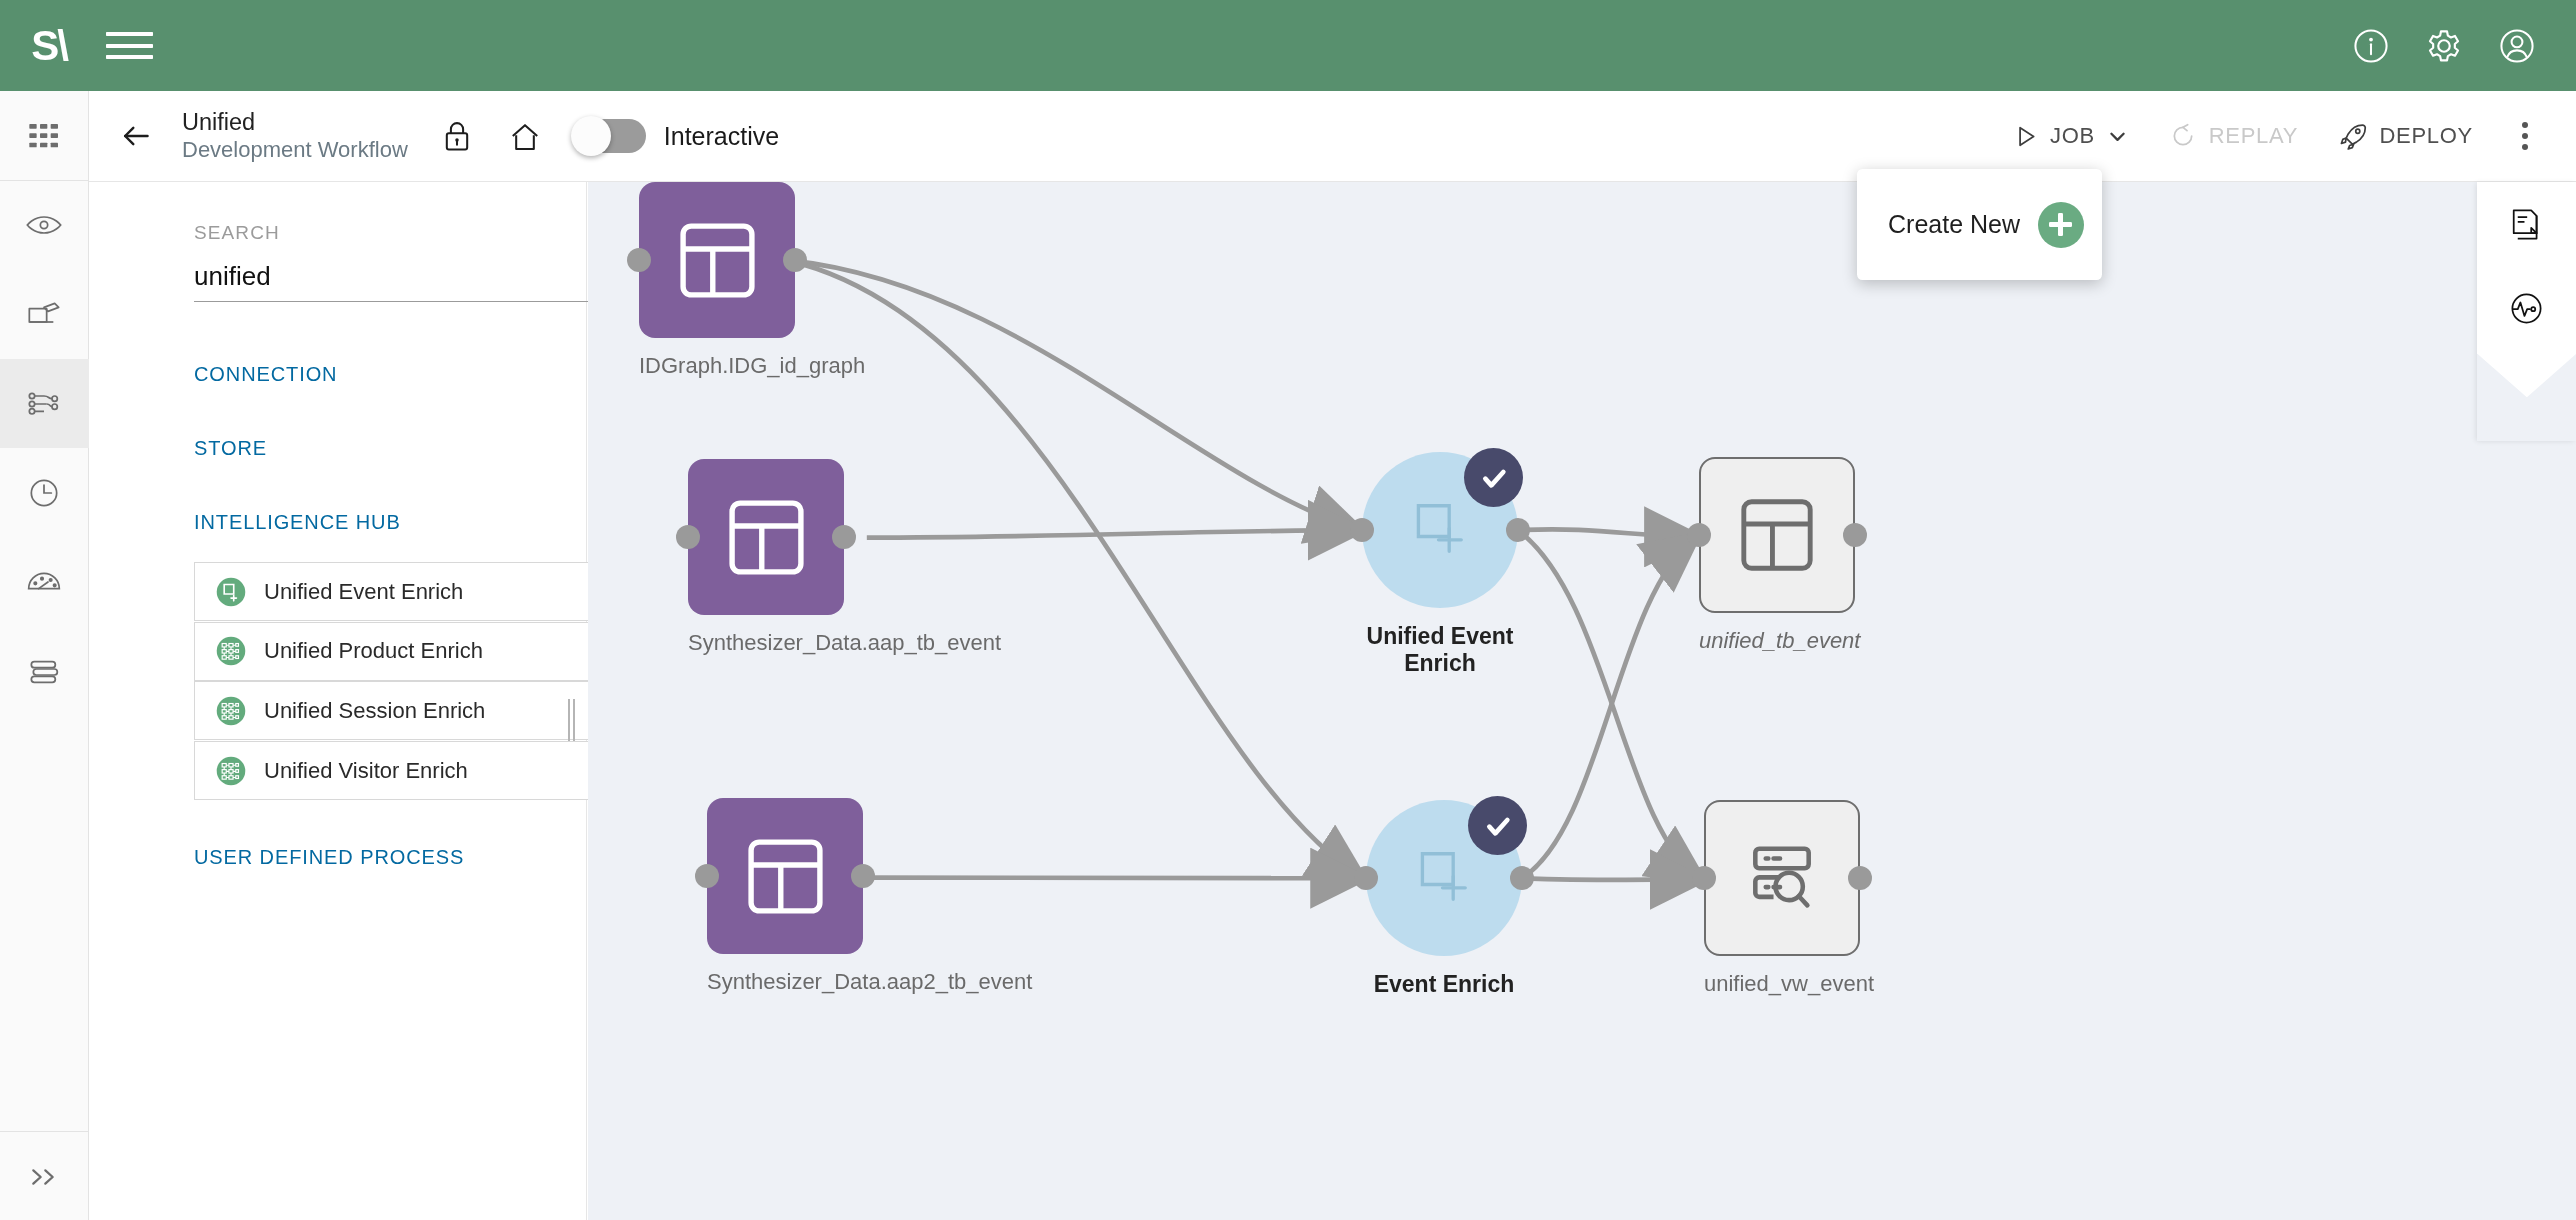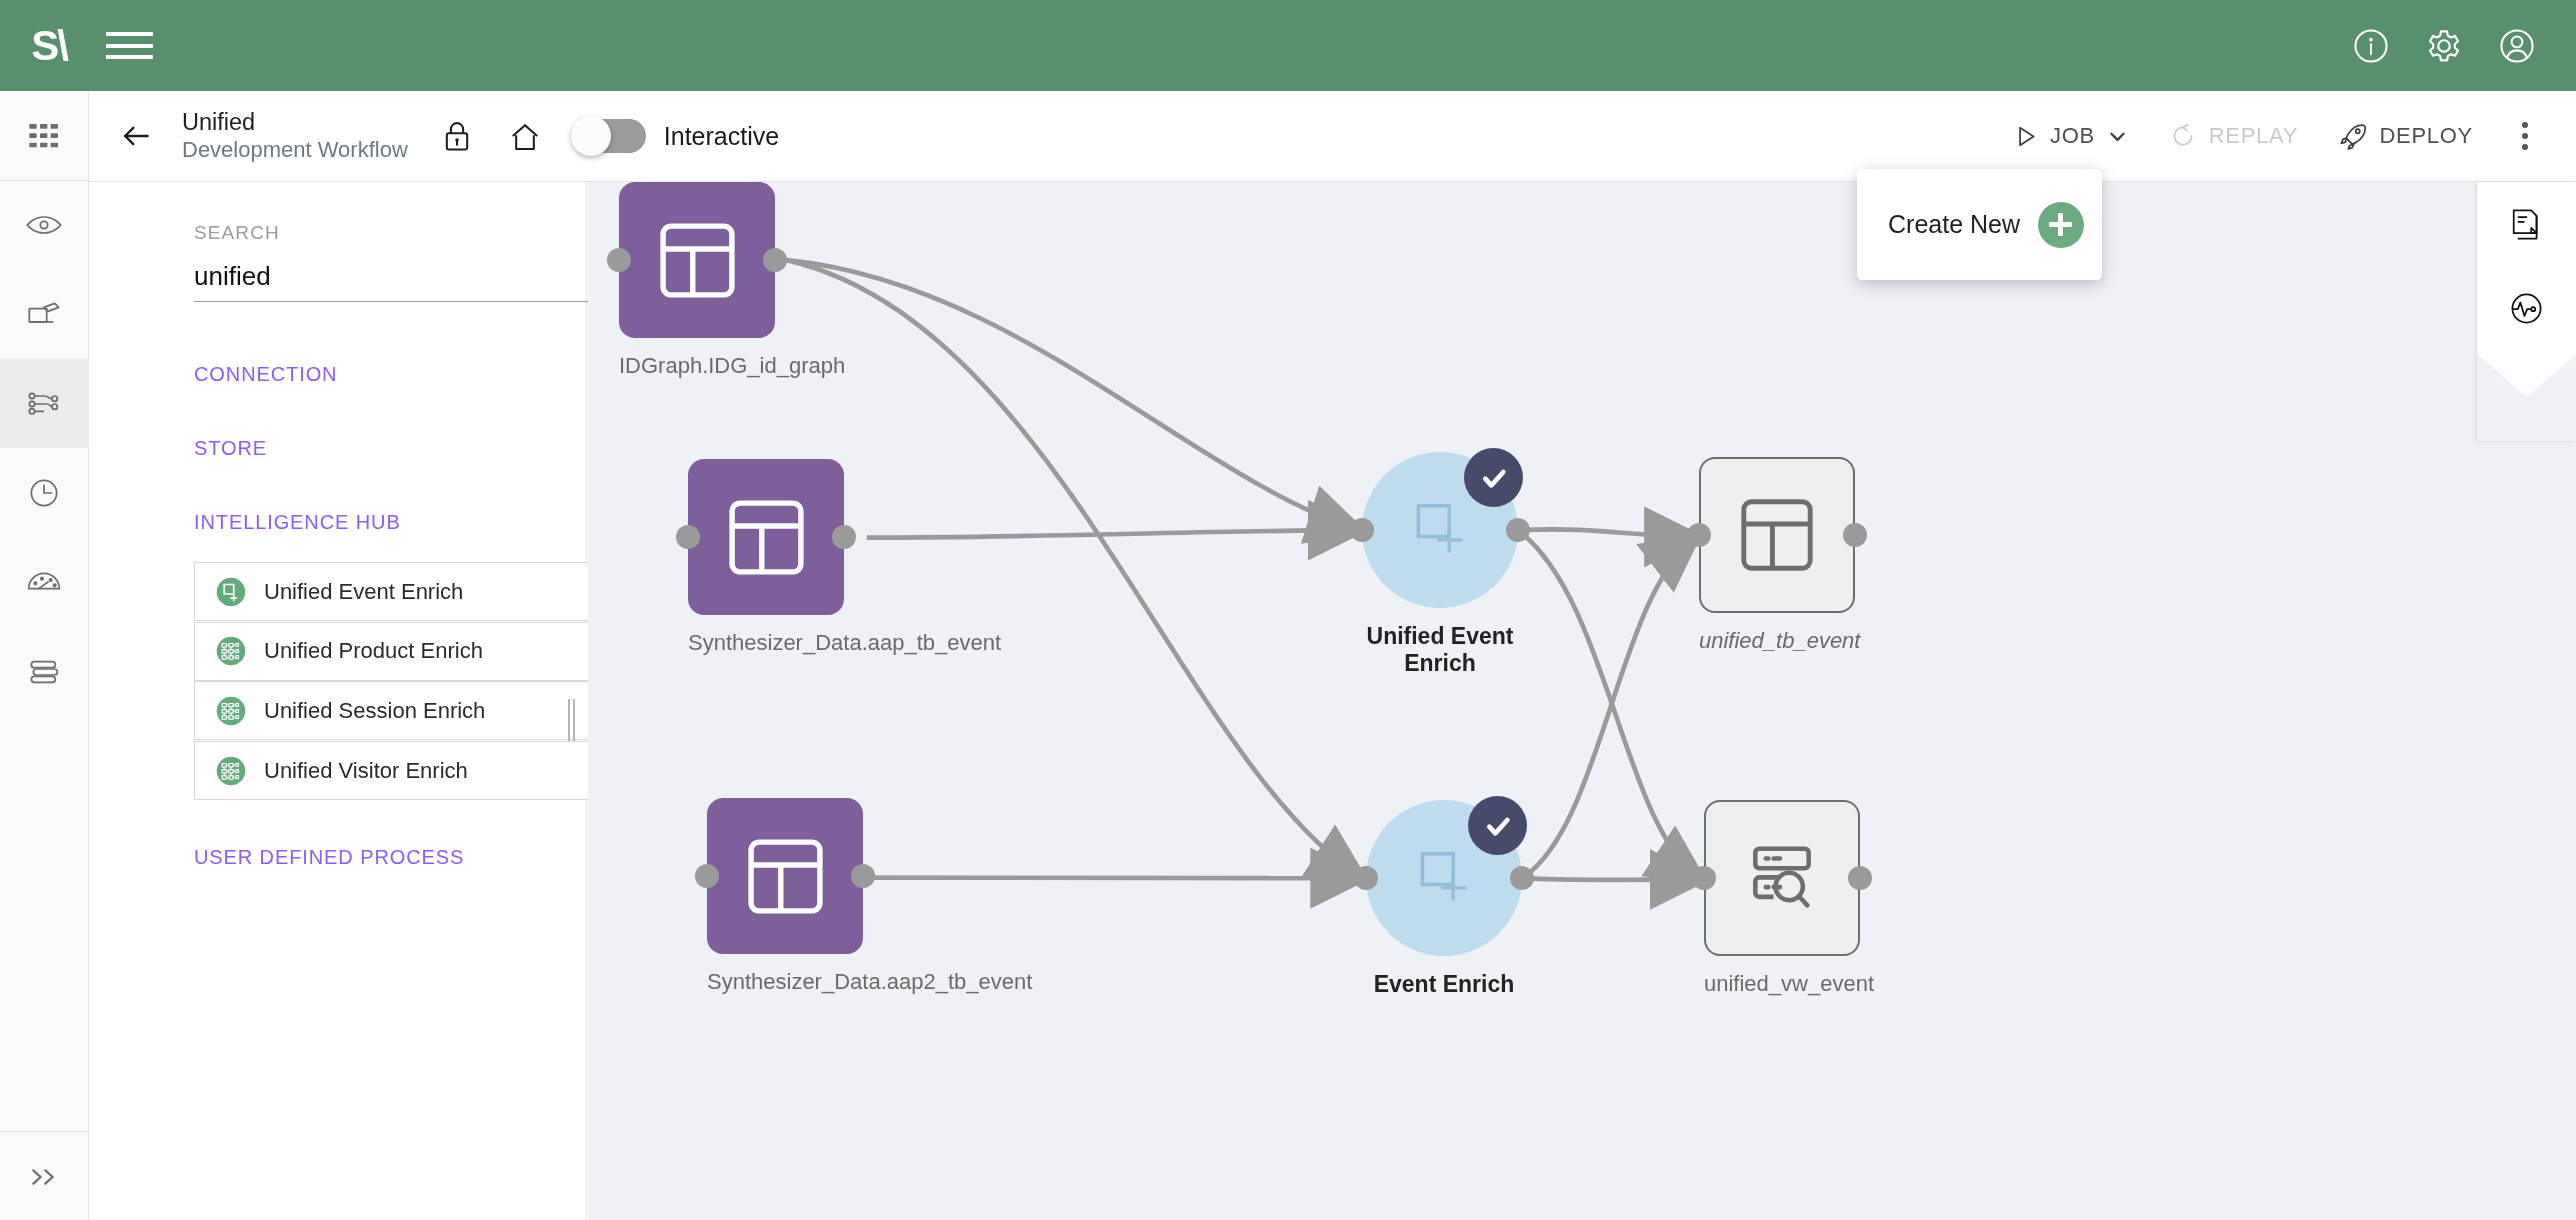--- a/index.html
+++ b/index.html
@@ -123,21 +123,21 @@
     flex: 1; border: none; outline: none; background: transparent;
     font-size: 26px; color: #111; font-family: "Liberation Sans", sans-serif;
   }
   .search-icon-btn { width: 36px; height: 36px; cursor: pointer; flex: none; }
   .search-icon-btn svg { width: 36px; height: 36px; display: block; }
 
   .sect {
     width: 464px; height: 74px; display: flex; align-items: center;
     justify-content: space-between; cursor: pointer;
   }
-  .sect-label { font-size: 20px; letter-spacing: 0.9px; color: #8b5cf6; }
+  .sect-label { font-size: 20px; letter-spacing: 0.9px; color: #0369a1; }
   .chev { width: 27px; height: 27px; flex: none; }
   .chev svg { width: 27px; height: 27px; display: block; }
 
   .proc-list { width: 452px; margin-top: 2.7px; }
   .proc-item {
     height: 59px; border: 0.7px solid #d8d8d8; margin-bottom: 0.7px;
     display: flex; align-items: center; padding-left: 19px; cursor: pointer;
     background: #fff;
   }
   .proc-ic { width: 34px; height: 34px; flex: none; }
@@ -552,21 +552,21 @@
 
         <path d="M1384 518 C 1520 620, 1540 960, 1657 1038" marker-end="url(#ah)"></path>
 
         <path d="M1390 1036 C 1510 960, 1530 620, 1649 528" marker-end="url(#ah)"></path>
 
         <path d="M1390 1036 C 1500 1040, 1560 1038, 1657 1038" marker-end="url(#ah)"></path>
       </g>
     </svg>
 
     <div class="node" style="left:31px; top:0px;">
-      <div style="position:relative;width:156px;">
+      <div style="position:relative;width:156px;margin-left:20px;">
         <div class="node-box src">
           <svg width="85" height="85" viewBox="0 0 126 126" fill="none" stroke="#fff" stroke-width="8" stroke-linejoin="round">
             <rect x="12" y="12" width="102" height="102" rx="12"></rect>
             <path d="M12 46h102"></path>
               <path d="M56 46v68"></path>
           </svg>
         </div>
         <div class="port" style="left:-12px; top:66px;"></div>
         <div class="port" style="left:144px; top:66px;"></div>
         <div class="node-label">IDGraph.IDG_id_graph</div>

